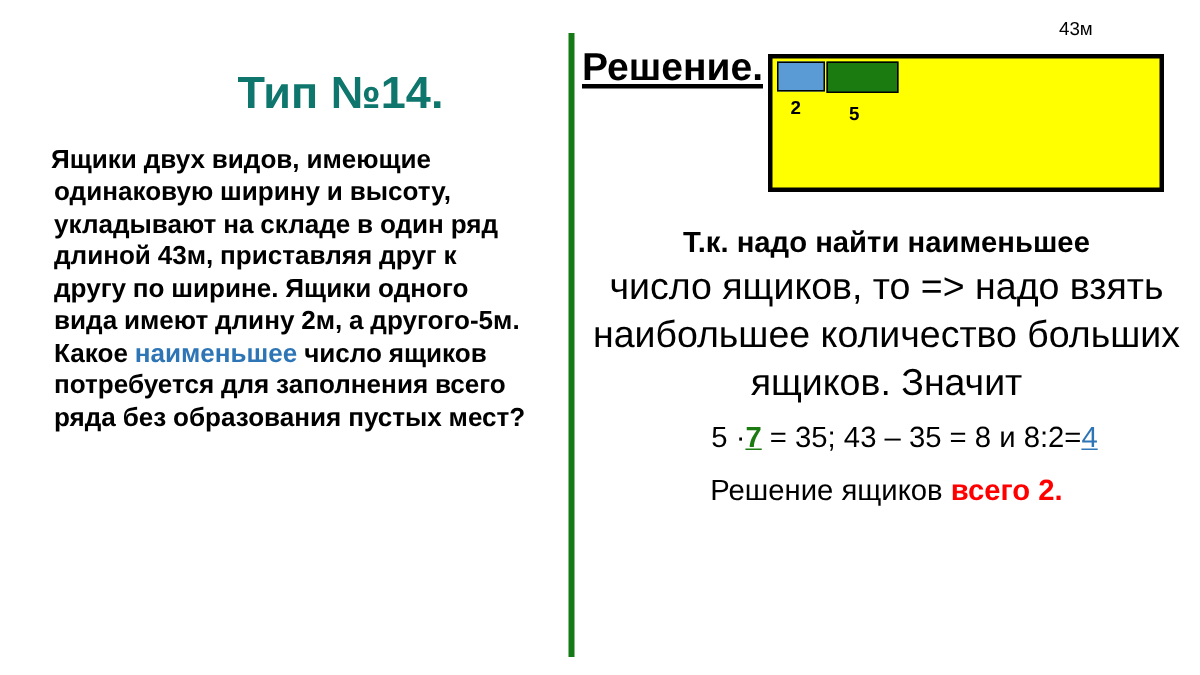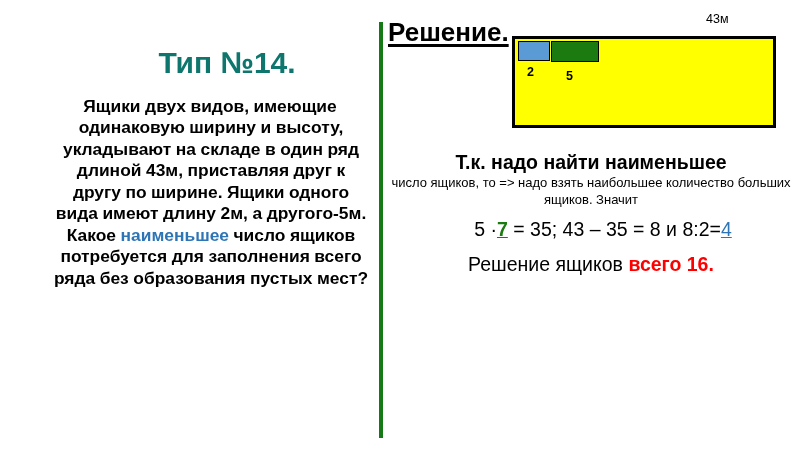--- a/index.html
+++ b/index.html
@@ -35,27 +35,27 @@
     font-size: 30px;
     font-weight: bold;
     color: #0f766e;
     letter-spacing: 0px;
     line-height: 1.1;
     padding-left: 47px;
   }
 
   #problem-statement {
     position: absolute;
-    left: 52px;
+    left: 36px;
     top: 96px;
     width: 318px;
     font-size: 17.4px;
     font-weight: bold;
     line-height: 1.235;
-    text-align: center;
+    text-align: left;
     text-indent: -2px;
     word-spacing: -0.3px;
   }
   .kw-blue {
     color: #2e75b6;
   }
 
   
   #divider {
     position: absolute;
@@ -71,21 +71,21 @@
     position: absolute;
     left: 386px;
     top: 0;
     width: 414px;
     height: 450px;
   }
 
   #solution-heading {
     position: absolute;
     left: 2px;
-    top: 18px;
+    top: 30px;
     font-size: 26px;
     font-weight: bold;
     color: #000000;
     text-decoration: underline;
     text-decoration-thickness: 3px;
     text-underline-offset: 3px;
     line-height: 1.1;
   }
 
   
@@ -163,21 +163,21 @@
     text-align: center;
   }
   #reason-line {
     font-weight: bold;
     font-size: 19.5px;
     display: block;
   }
   #reason-cont {
     display: block;
     font-weight: normal;
-    font-size: 13px;
+    font-size: 25px;
   }
   #equation-line {
     display: block;
     margin-left: 24px;
     margin-top: 9px;
     font-size: 19.5px;
     font-weight: normal;
     white-space: nowrap;
   }
   .num-green {
@@ -233,17 +233,17 @@
   </div>
 
   <div id="solution-body">
 
     <span id="reason-line">Т.к. надо найти наименьшее</span>
 
     <span id="reason-cont">число ящиков, то =&gt; надо взять наибольшее количество больших ящиков. Значит</span>
 
     <span id="equation-line"><span>5 ·</span><span class="num-green">7</span><span> = 35;   43 – 35 = 8 и 8:2=</span><span class="num-blue">4</span></span>
 
-    <span id="conclusion-line"><span>Решение ящиков </span><span class="answer-red">всего 16.</span></span>
+    <span id="conclusion-line"><span>Решение ящиков </span><span class="answer-red">всего 2.</span></span>
 
   </div>
 
 </div>
 
 </body></html>

